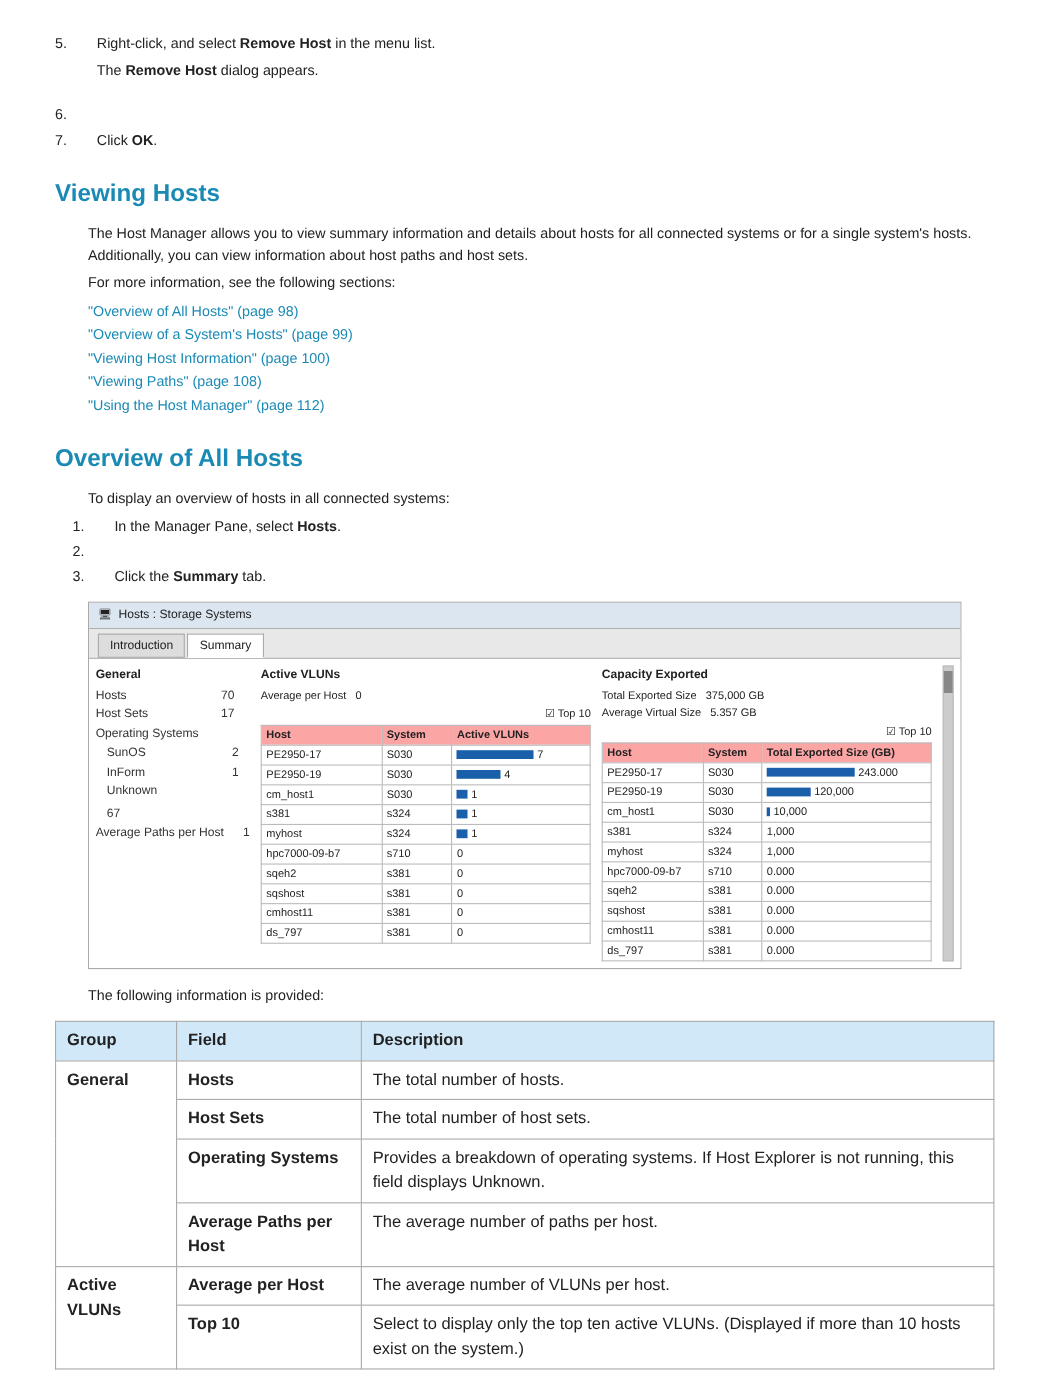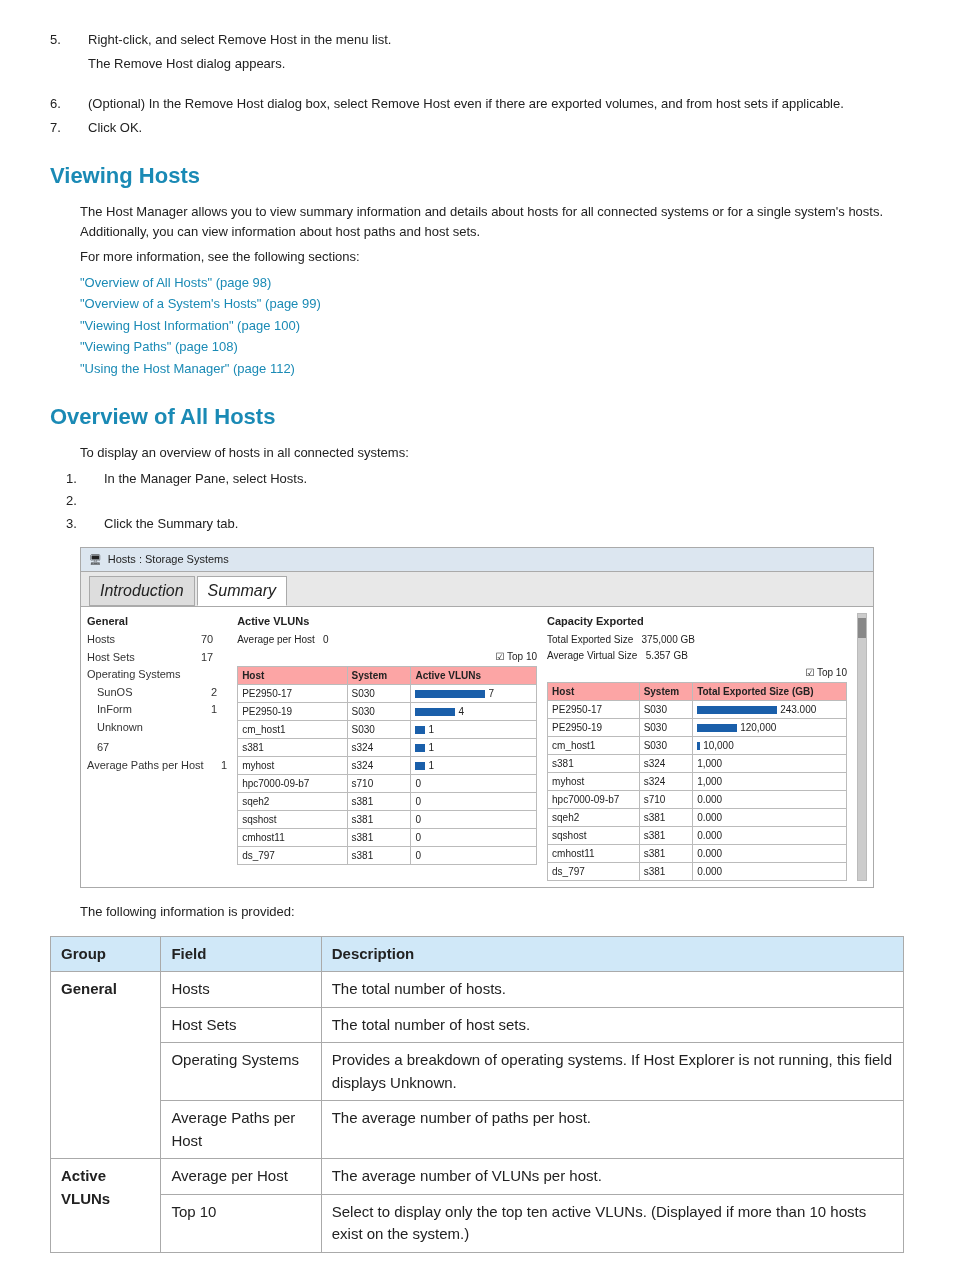--- a/index.html
+++ b/index.html
@@ -14,21 +14,21 @@
     .section-heading {
       font-size: 22px;
       color: #1a8ab5;
       font-weight: bold;
       margin: 22px 0 10px 0;
       border-bottom: none;
     }
     .body-text { margin: 6px 0 6px 30px; }
     .link-list { margin: 6px 0 6px 30px; }
     .link-list a { color: #1a8ab5; text-decoration: none; display: block; margin-bottom: 2px; }
-    b { font-weight: normal; }
+    b { font-weight: bold; }
     .screenshot-box {
       border: 1px solid #aaa;
       background: #f4f4f4;
       margin: 14px 30px 14px 30px;
       padding: 0;
       font-size: 11px;
     }
     .ss-titlebar {
       background: #dce6f0;
       padding: 3px 8px;
@@ -42,23 +42,22 @@
       display: flex;
       padding: 4px 8px 0 8px;
       gap: 2px;
       background: #e8e8e8;
       border-bottom: 1px solid #aaa;
     }
     .ss-tab {
       padding: 2px 10px;
       border: 1px solid #aaa;
       background: #ddd;
-      font-size: 16px;
+      font-size: 11px;
       cursor: pointer;
-      font-style: italic;
     }
     .ss-tab.active {
       background: #fff;
       border-bottom: 1px solid #fff;
     }
     .ss-content {
       display: flex;
       padding: 6px;
       gap: 10px;
       background: #fff;
@@ -126,21 +125,20 @@
 <ol style="list-style:none; margin-left:0; margin-bottom:10px;">
   <li style="display:flex; gap:16px; margin-bottom:4px;">
     <span style="min-width:22px;">5.</span>
     <span>Right-click, and select <b>Remove Host</b> in the menu list.</span>
   </li>
   <li style="display:flex; gap:16px; margin-bottom:21px; margin-left:38px;">
     <span>The <b>Remove Host</b> dialog appears.</span>
   </li>
   <li style="display:flex; gap:16px; margin-bottom:4px;">
     <span style="min-width:22px;">6.</span>
-    <span>(Optional) In the <b>Remove Host</b> dialog box, select <b>Remove Host</b> even if there are exported volumes, and from host sets if applicable.</span>
   </li>
   <li style="display:flex; gap:16px; margin-bottom:4px;">
     <span style="min-width:22px;">7.</span>
     <span>Click <b>OK</b>.</span>
   </li>
 </ol>
 
 <h2 class="section-heading">Viewing Hosts</h2>
 <p class="body-text">The Host Manager allows you to view summary information and details about hosts for all connected systems or for a single system's hosts. Additionally, you can view information about host paths and host sets.</p>
 <p class="body-text">For more information, see the following sections:</p>

